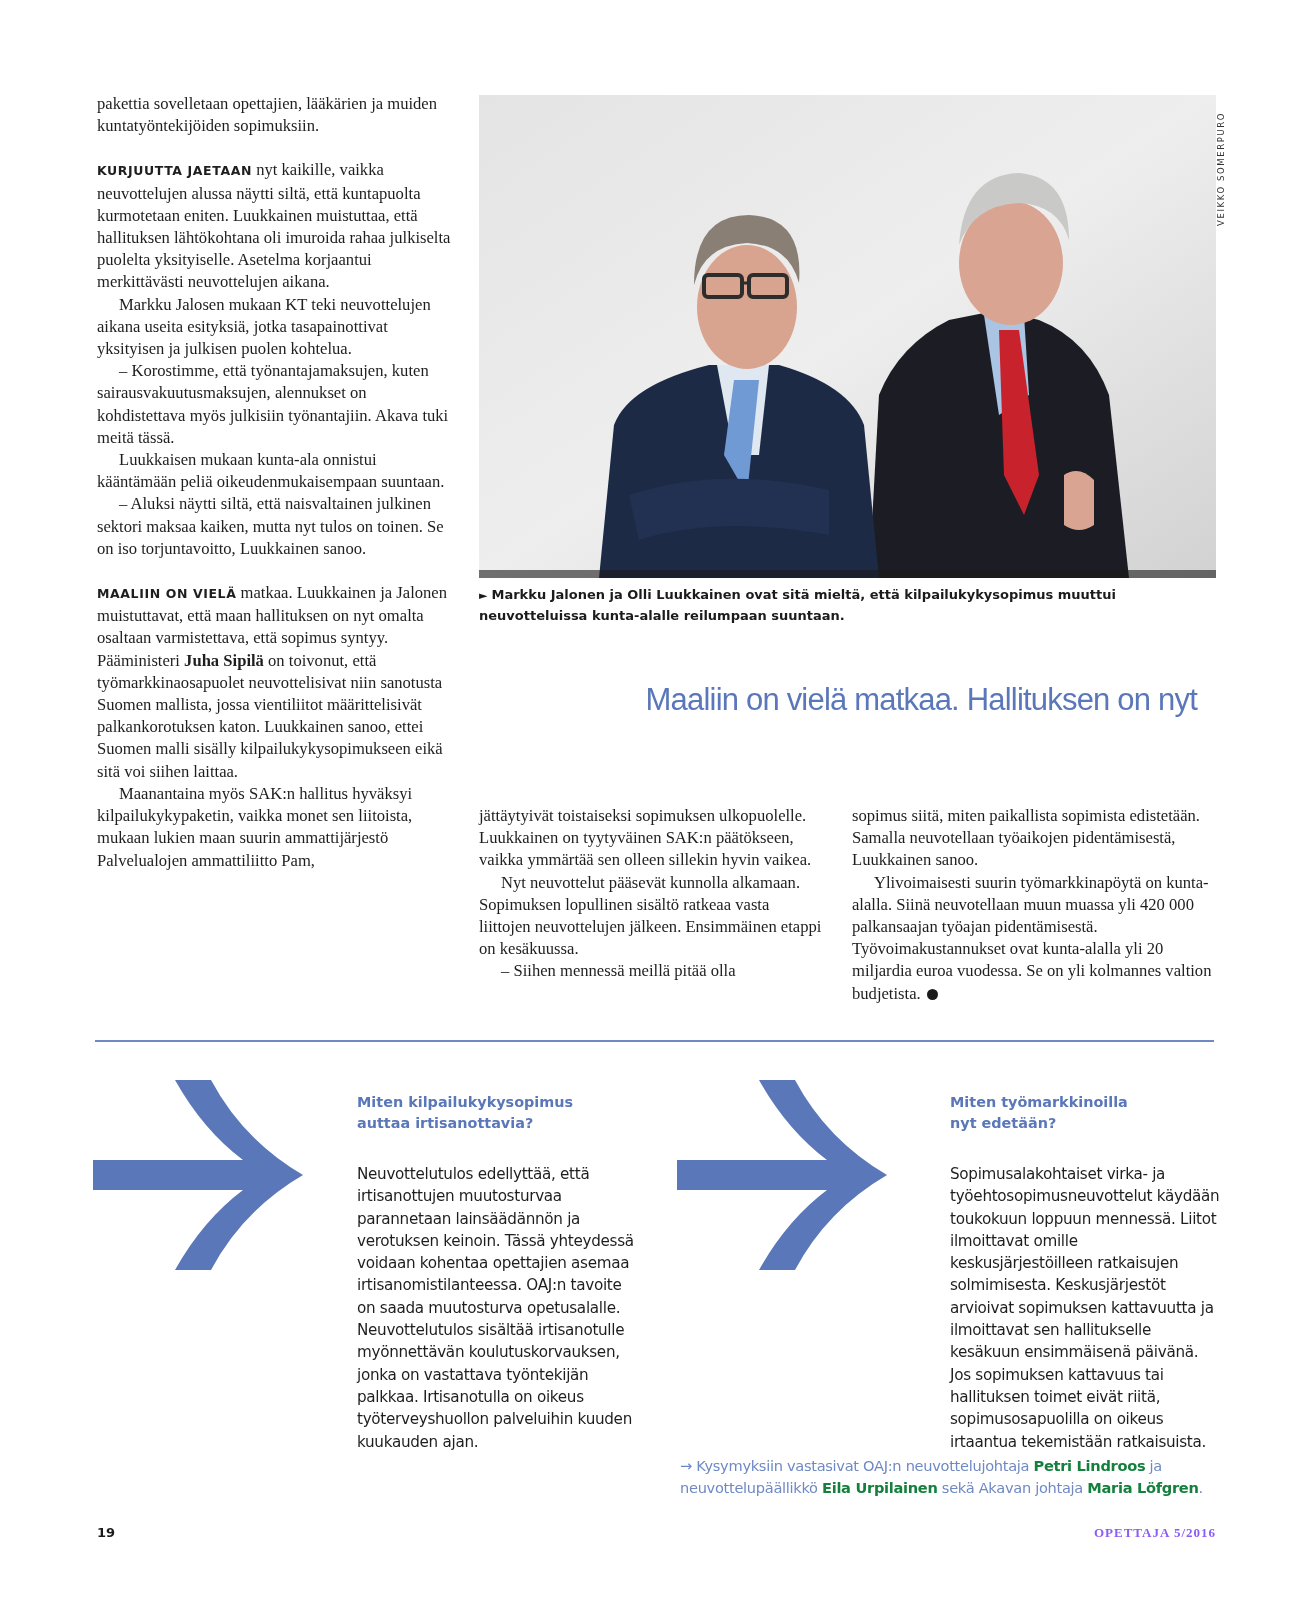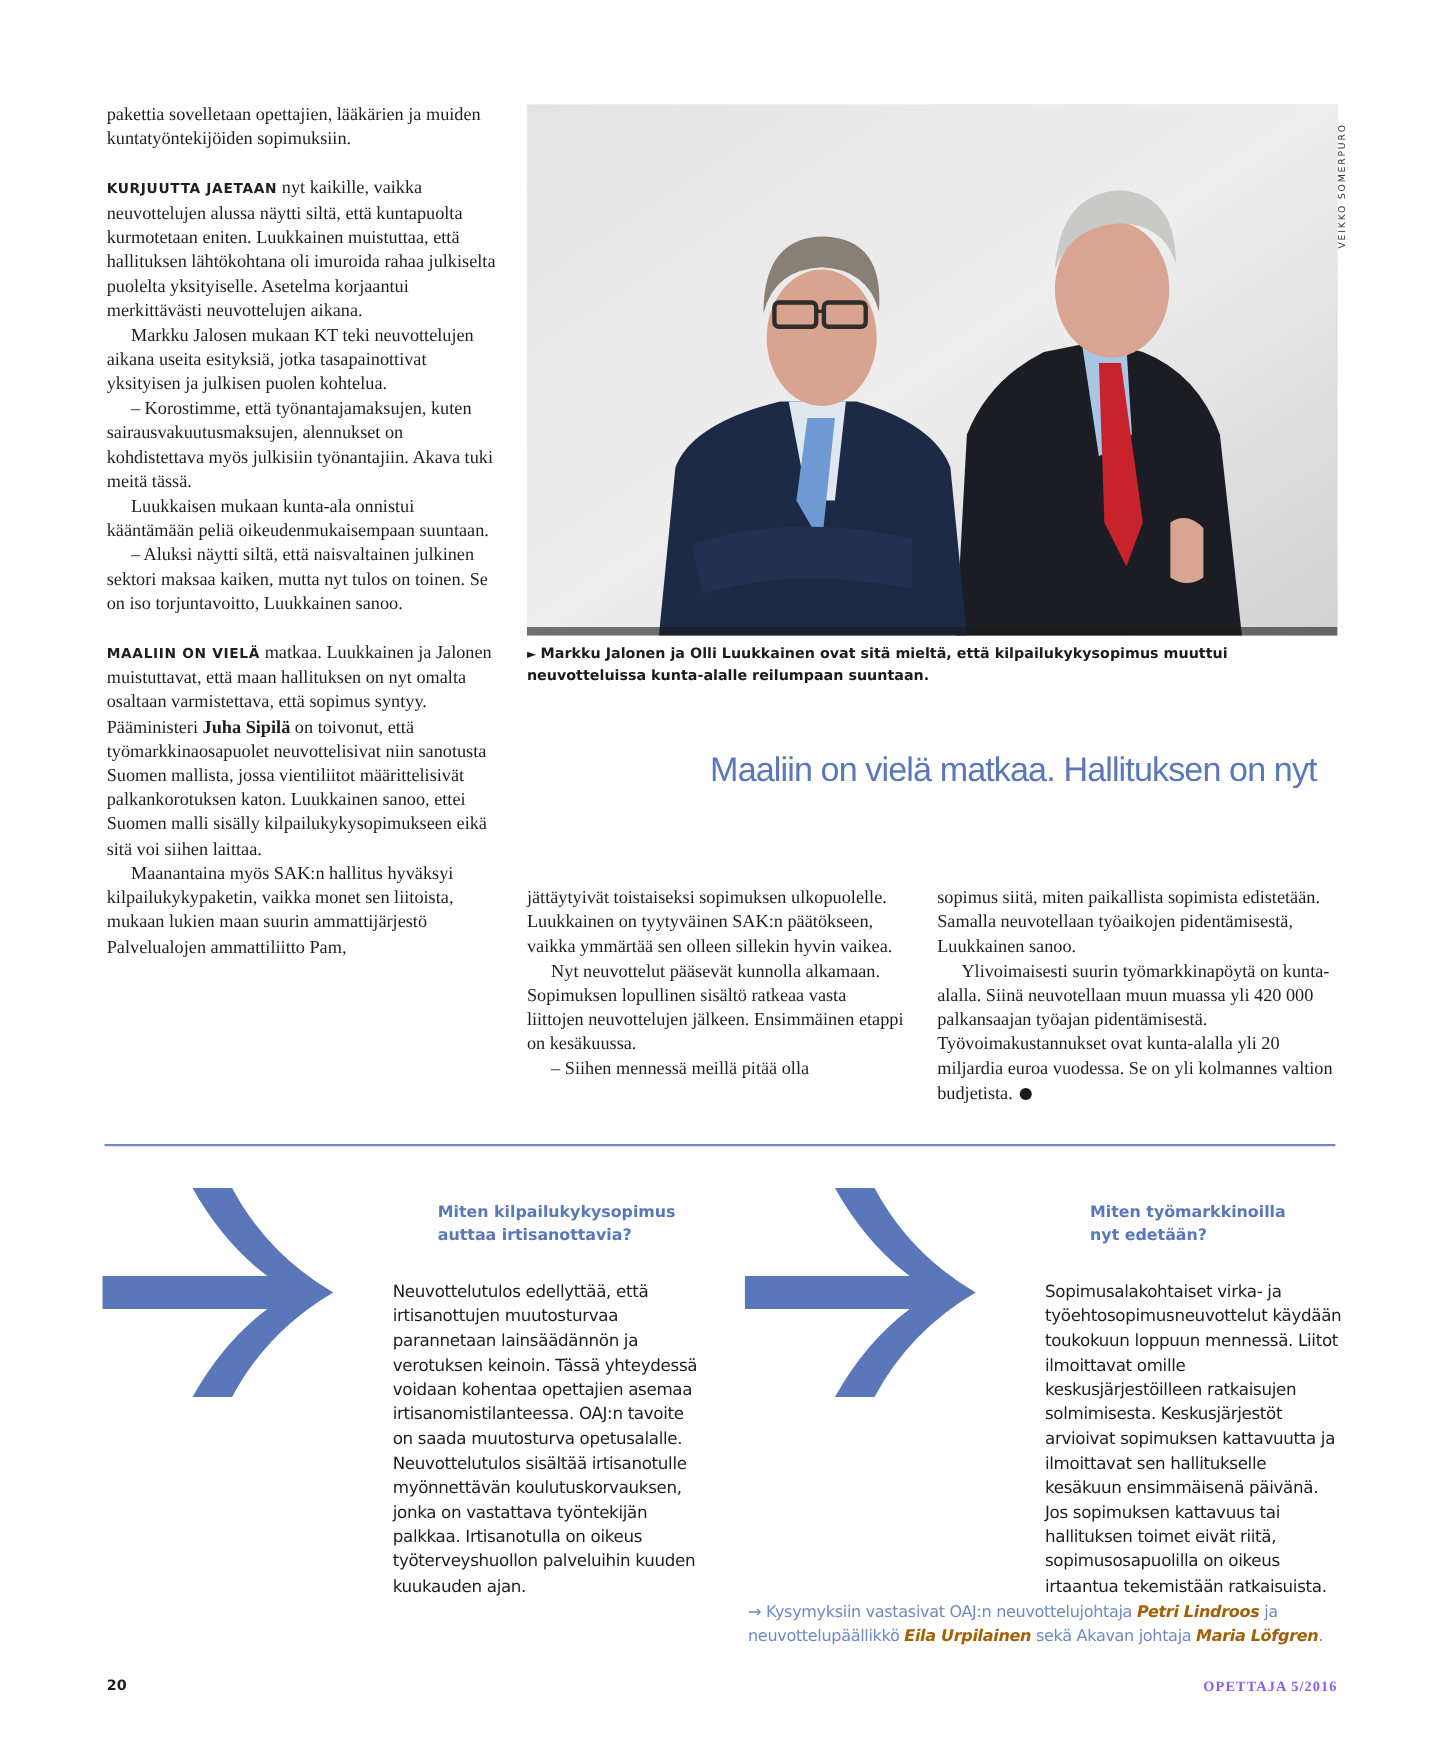--- a/index.html
+++ b/index.html
@@ -42,36 +42,36 @@
   }
   #end-mark { display:inline-block; width:11px; height:11px; border-radius:50%; background:#1b1b1b; margin-left:6px; vertical-align:-1px; }
 
   #rule { position:absolute; left:95px; top:1040px; width:1119px; height:2px; background:#6f89c4; }
 
   .arrow { position:absolute; }
   #arrow-1 { left:93px; top:1080px; width:210px; height:190px; }
   #arrow-2 { left:677px; top:1080px; width:210px; height:190px; }
 
   .qa-title {
-    position:absolute; font-family:"DejaVu Sans", sans-serif; font-weight:bold; font-size:14.4px; line-height:21px; color:#5a77b9;margin-left:41px;
+    position:absolute; font-family:"DejaVu Sans", sans-serif; font-weight:bold; font-size:14.4px; line-height:21px; color:#5a77b9;
   }
   .qa-body {
     position:absolute; font-family:"DejaVu Sans", sans-serif; font-size:15.2px; line-height:22.3px; color:#1e1e1e;
     letter-spacing:-0.3px;
   }
   #qa1-title { left:357px; top:1092px; width:260px; }
   #qa1-body { left:357px; top:1163px; width:280px; }
   #qa2-title { left:950px; top:1092px; width:260px; }
   #qa2-body { left:950px; top:1163px; width:270px; }
 
   #credits {
     position:absolute; left:680px; top:1455px; width:560px;
     font-family:"DejaVu Sans", sans-serif; font-size:14.6px; line-height:22px; color:#6f89c4; letter-spacing:-0.3px;
   }
-  #credits b { color:#a16207;font-style:italic; }
+  #credits b { color:#15803d; }
 
   #page-number { position:absolute; left:97px; top:1525px; font-family:"DejaVu Sans", sans-serif; font-weight:bold; font-size:13px; color:#1b1b1b; }
   #magazine-issue { position:absolute; right:97px; top:1525px; font-family:Liberation Serif, serif; font-weight:bold; font-size:13px; letter-spacing:1px; color:#8b5cf6; }
 </style>
 </head>
 <body>
 
 <div id="col-left" class="body-col">
   <p>pakettia sovelletaan opettajien, lääkärien ja muiden kuntatyöntekijöiden sopimuksiin.</p>
   <p class="gap"><span class="lead-in">Kurjuutta jaetaan</span><span> nyt kaikille, vaikka neuvottelujen alussa näytti siltä, että kuntapuolta kurmotetaan eniten. Luukkainen muistuttaa, että hallituksen lähtökohtana oli imuroida rahaa julkiselta puolelta yksityiselle. Asetelma korjaantui merkittävästi neuvottelujen aikana.</span></p>
@@ -147,14 +147,14 @@
   <path d="M82 0 L118 0 Q150 60 210 95 Q150 130 118 190 L82 190 Q110 140 150 110 L0 110 L0 80 L150 80 Q110 50 82 0 Z" fill="#5a77b9"></path>
 </svg>
 <div id="qa2-title" class="qa-title">
   <div>Miten työmarkkinoilla</div>
   <div>nyt edetään?</div>
 </div>
 <div id="qa2-body" class="qa-body">Sopimusalakohtaiset virka- ja työehtosopimusneuvottelut käydään toukokuun loppuun mennessä. Liitot ilmoittavat omille keskusjärjestöilleen ratkaisujen solmimisesta. Keskusjärjestöt arvioivat sopimuksen kattavuutta ja ilmoittavat sen hallitukselle kesäkuun ensimmäisenä päivänä. Jos sopimuksen kattavuus tai hallituksen toimet eivät riitä, sopimusosapuolilla on oikeus irtaantua tekemistään ratkaisuista.</div>
 
 <div id="credits"><span>→</span><span> Kysymyksiin vastasivat OAJ:n neuvottelujohtaja </span><b>Petri Lindroos</b><span> ja neuvottelupäällikkö </span><b>Eila Urpilainen</b><span> sekä Akavan johtaja </span><b>Maria Löfgren</b><span>.</span></div>
 
-<div id="page-number">20</div>
+<div id="page-number">19</div>
 <div id="magazine-issue">OPETTAJA 5/2016</div>
 
 </body></html>

